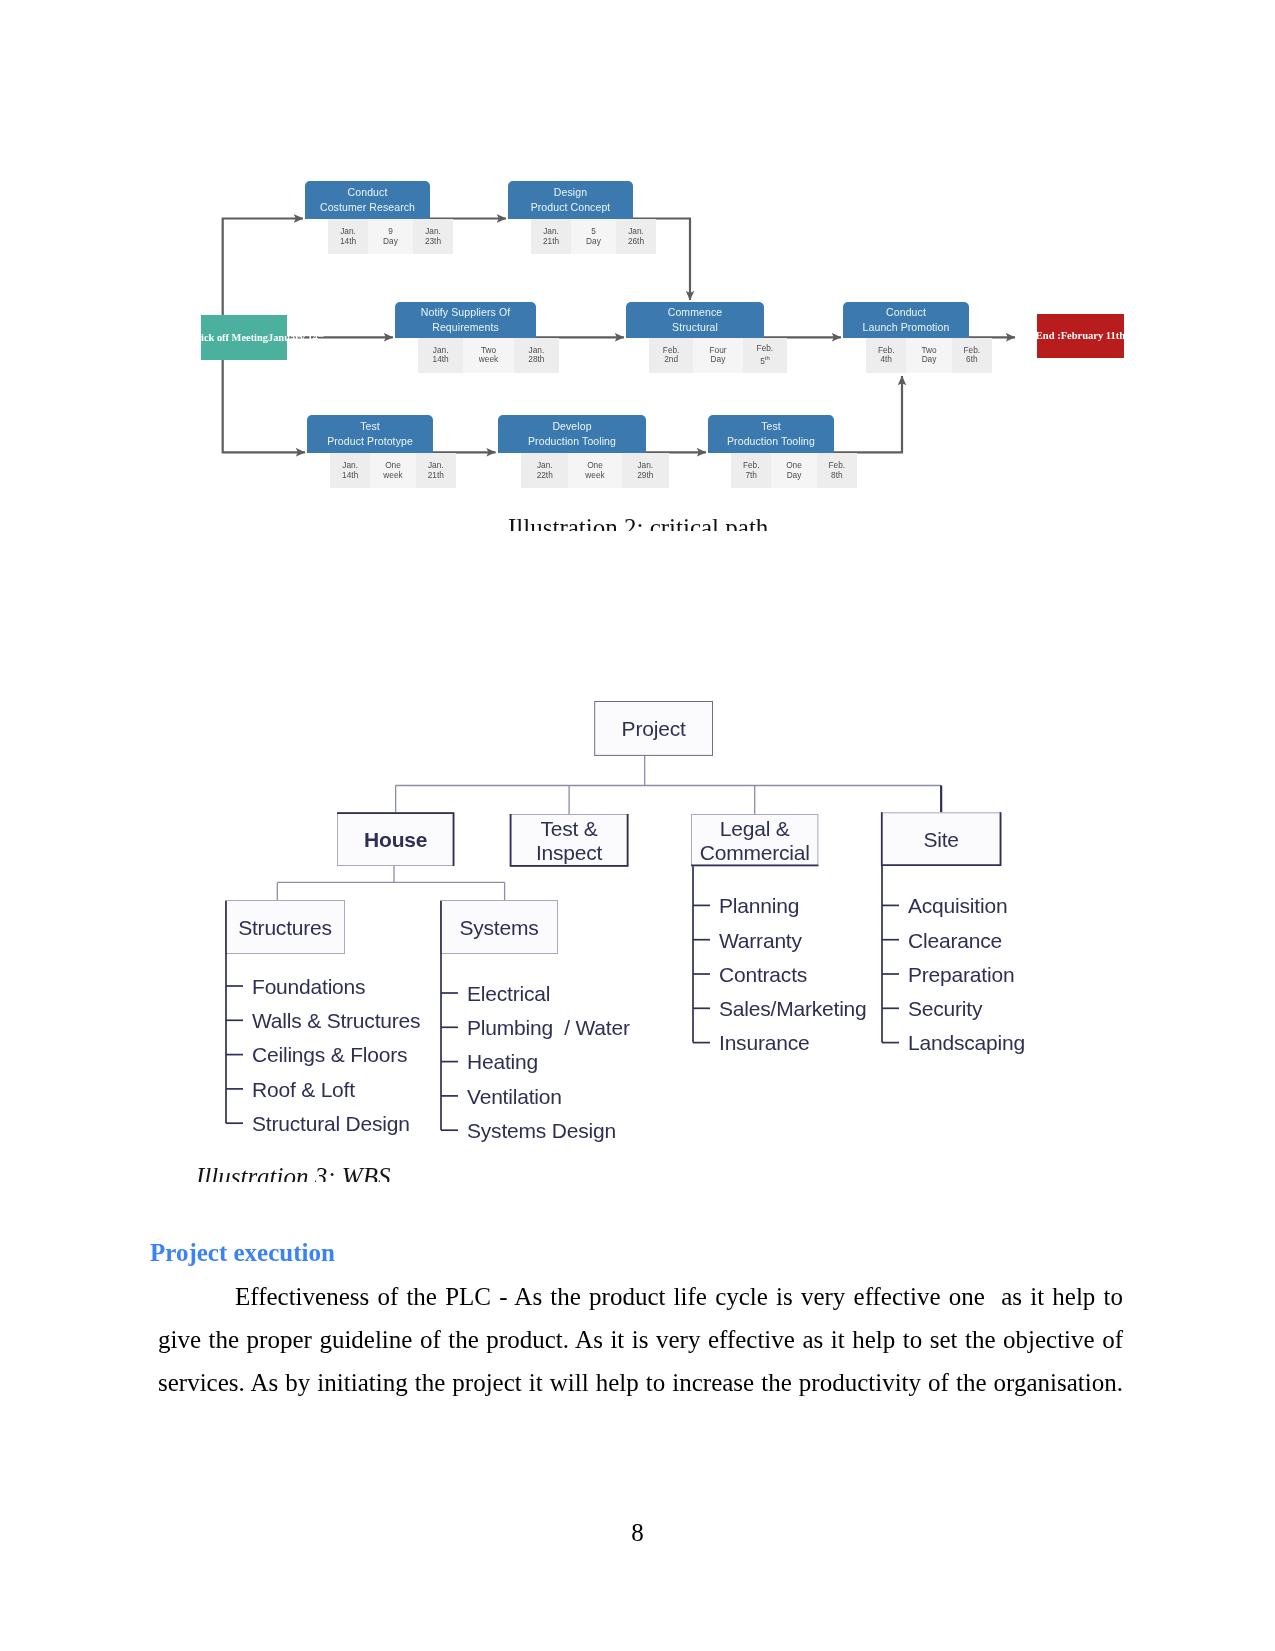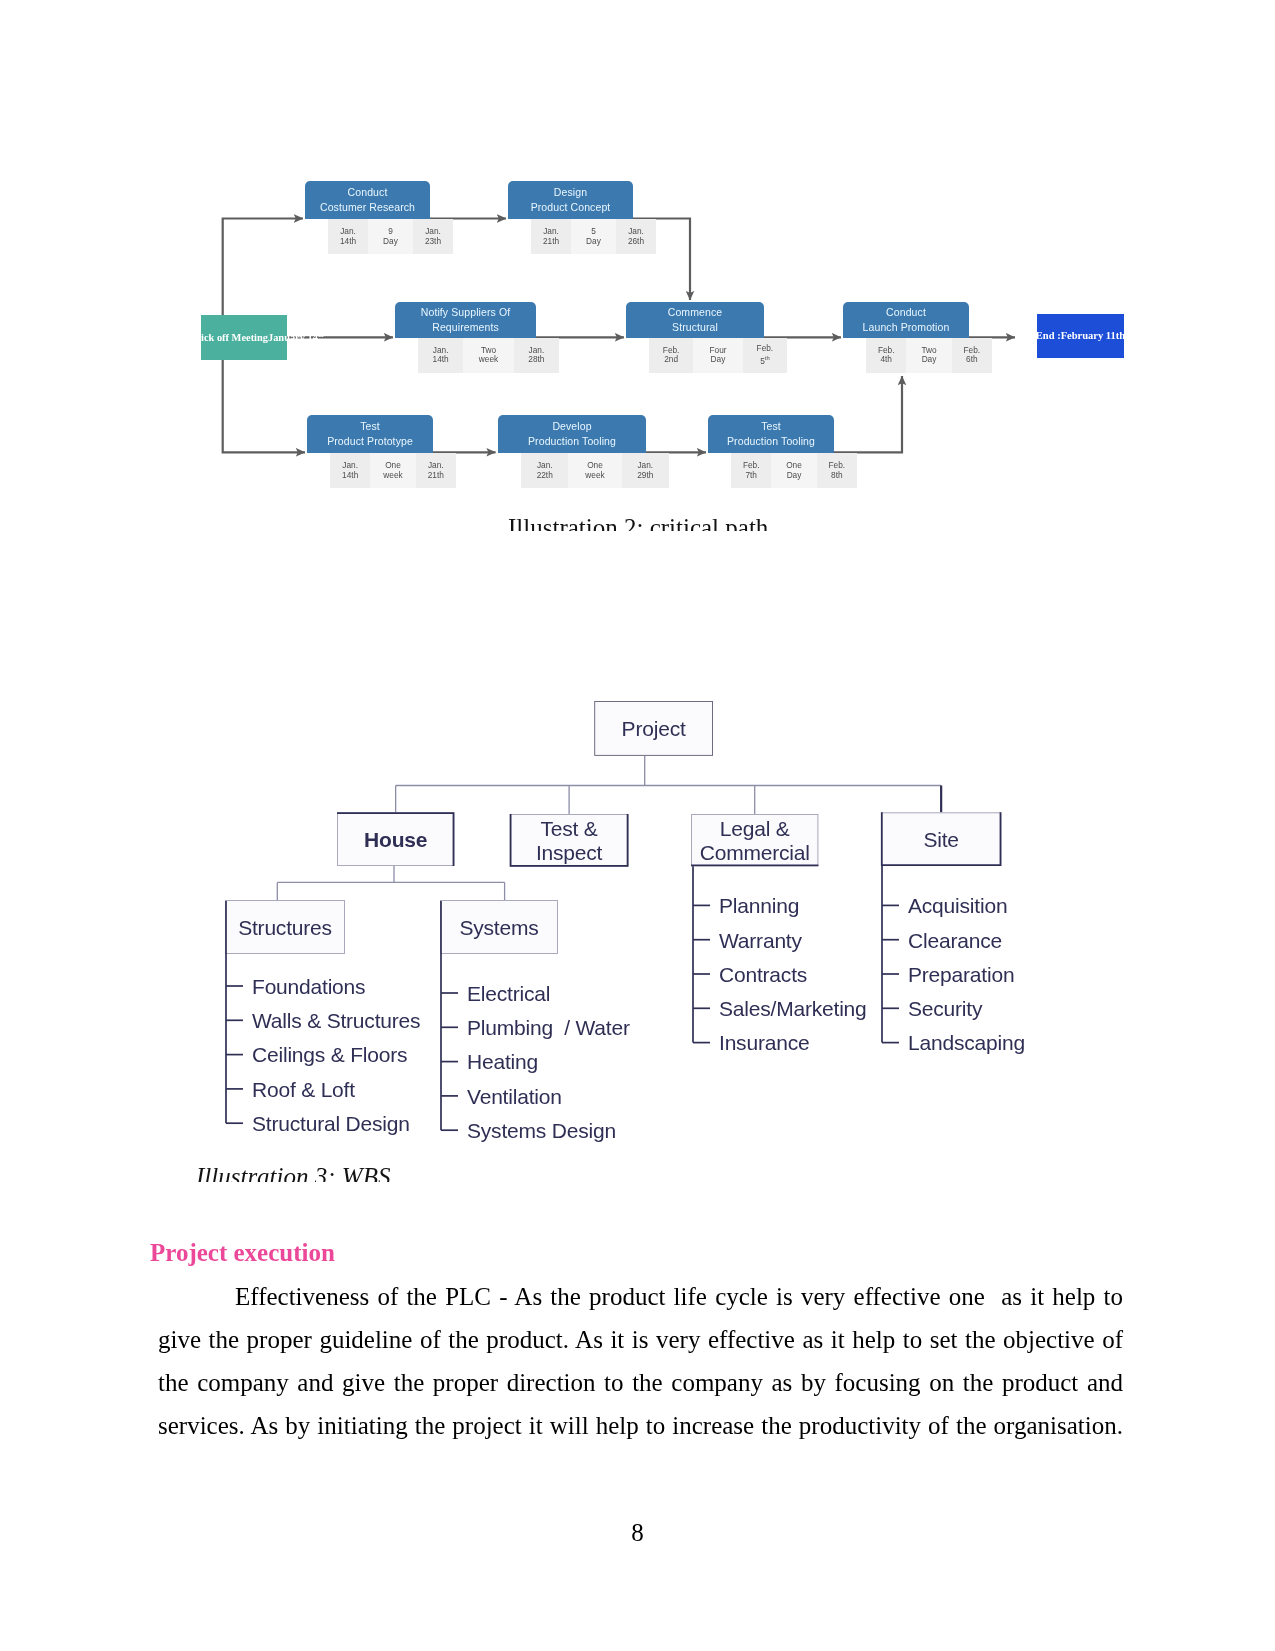--- a/index.html
+++ b/index.html
@@ -21,33 +21,33 @@
            display:flex;flex-direction:column;align-items:center;justify-content:center;}
   .cp-cell.a{background:#ededed;}
   .cp-cell.b{background:#f5f5f5;}
   .cp-cell span{display:block;line-height:9.6px;}
   .cp-term{position:absolute;color:#ffffff;text-align:center;
            font-family:Liberation Serif, serif;font-weight:bold;
            display:flex;flex-direction:row;align-items:center;justify-content:center;margin-left:20px;}
   .cp-term span{display:block;line-height:13.6px;white-space:nowrap;}
   .sup{font-style:normal;font-size:.62em;vertical-align:super;line-height:0;}
   #cp-start{background:#4cb09e;}
-  #cp-end{background:#1d4ed8;}
+  #cp-end{background:#b91c1c;}
   .cp-cap{position:absolute;font-family:"Liberation Serif",serif;color:#121212;
           white-space:nowrap;}
 
   
   #fig-wbs{position:absolute;left:180px;top:690px;width:900px;height:492px;overflow:hidden;}
   #fig-wbs svg{position:absolute;left:0;top:0;}
   .wbs-cap{position:absolute;font-family:"Liberation Serif",serif;font-style:italic;
            color:#131313;white-space:nowrap;}
 
   
   .doc-h{position:absolute;font-family:"Liberation Serif",serif;font-weight:bold;
-         font-size:25px;color:#ec4899;}
+         font-size:25px;color:#3b82f6;}
   .doc-p{position:absolute;font-family:"Liberation Serif",serif;font-size:25px;
          color:#000;line-height:43px;}
   .pline{text-align:justify;text-align-last:justify;margin-left:10px;}
   .pline.first{text-indent:77px;}
 
   .doc-pg{position:absolute;font-family:"Liberation Serif",serif;font-size:25px;color:#000;
           text-align:center;}
 </style>
 </head>
 <body>
@@ -339,17 +339,16 @@
         <path d="M702,352.6 H719" stroke="#2f2f55" stroke-width="1.7" fill="none"></path>
         <text x="728" y="360.40000000000003" font-family="&quot;Liberation Sans&quot;, sans-serif" font-size="21" fill="#2f2f55" letter-spacing="-0.2" xml:space="preserve">Landscaping</text>
       </svg>
     <div class="wbs-cap" style="left:16px;top:473px;font-size:25px;">Illustration 3: WBS</div>
   </div>
 
   <h3 class="doc-h" style="left:150px;top:1239px;margin:0;">Project execution</h3>
   <div class="doc-p" id="body-par" style="left:148px;top:1275px;width:975px;">
       <div class="pline first">Effectiveness of the PLC - As the product life cycle is very effective one &nbsp;as it help to</div>
       <div class="pline">give the proper guideline of the product. As it is very effective as it help to set the objective of</div>
-      <div class="pline">the company and give the proper direction to the company as by focusing on the product and</div>
       <div class="pline">services. As by initiating the project it will help to increase the productivity of the organisation.</div>
     </div>
   <div class="doc-pg" style="left:0;top:1519px;width:1275px;">8</div>
 </div>
 
 </body></html>

